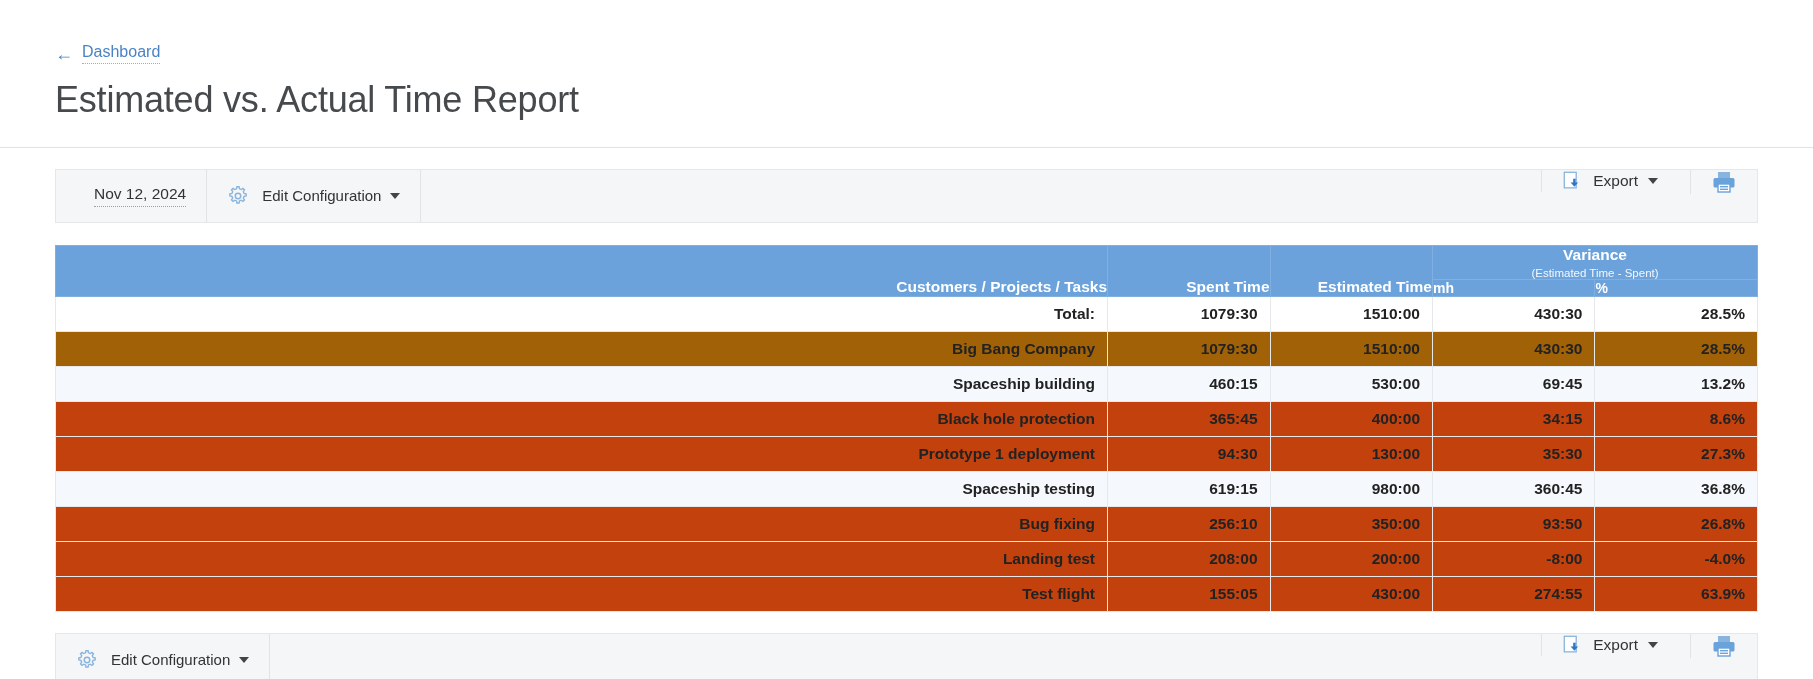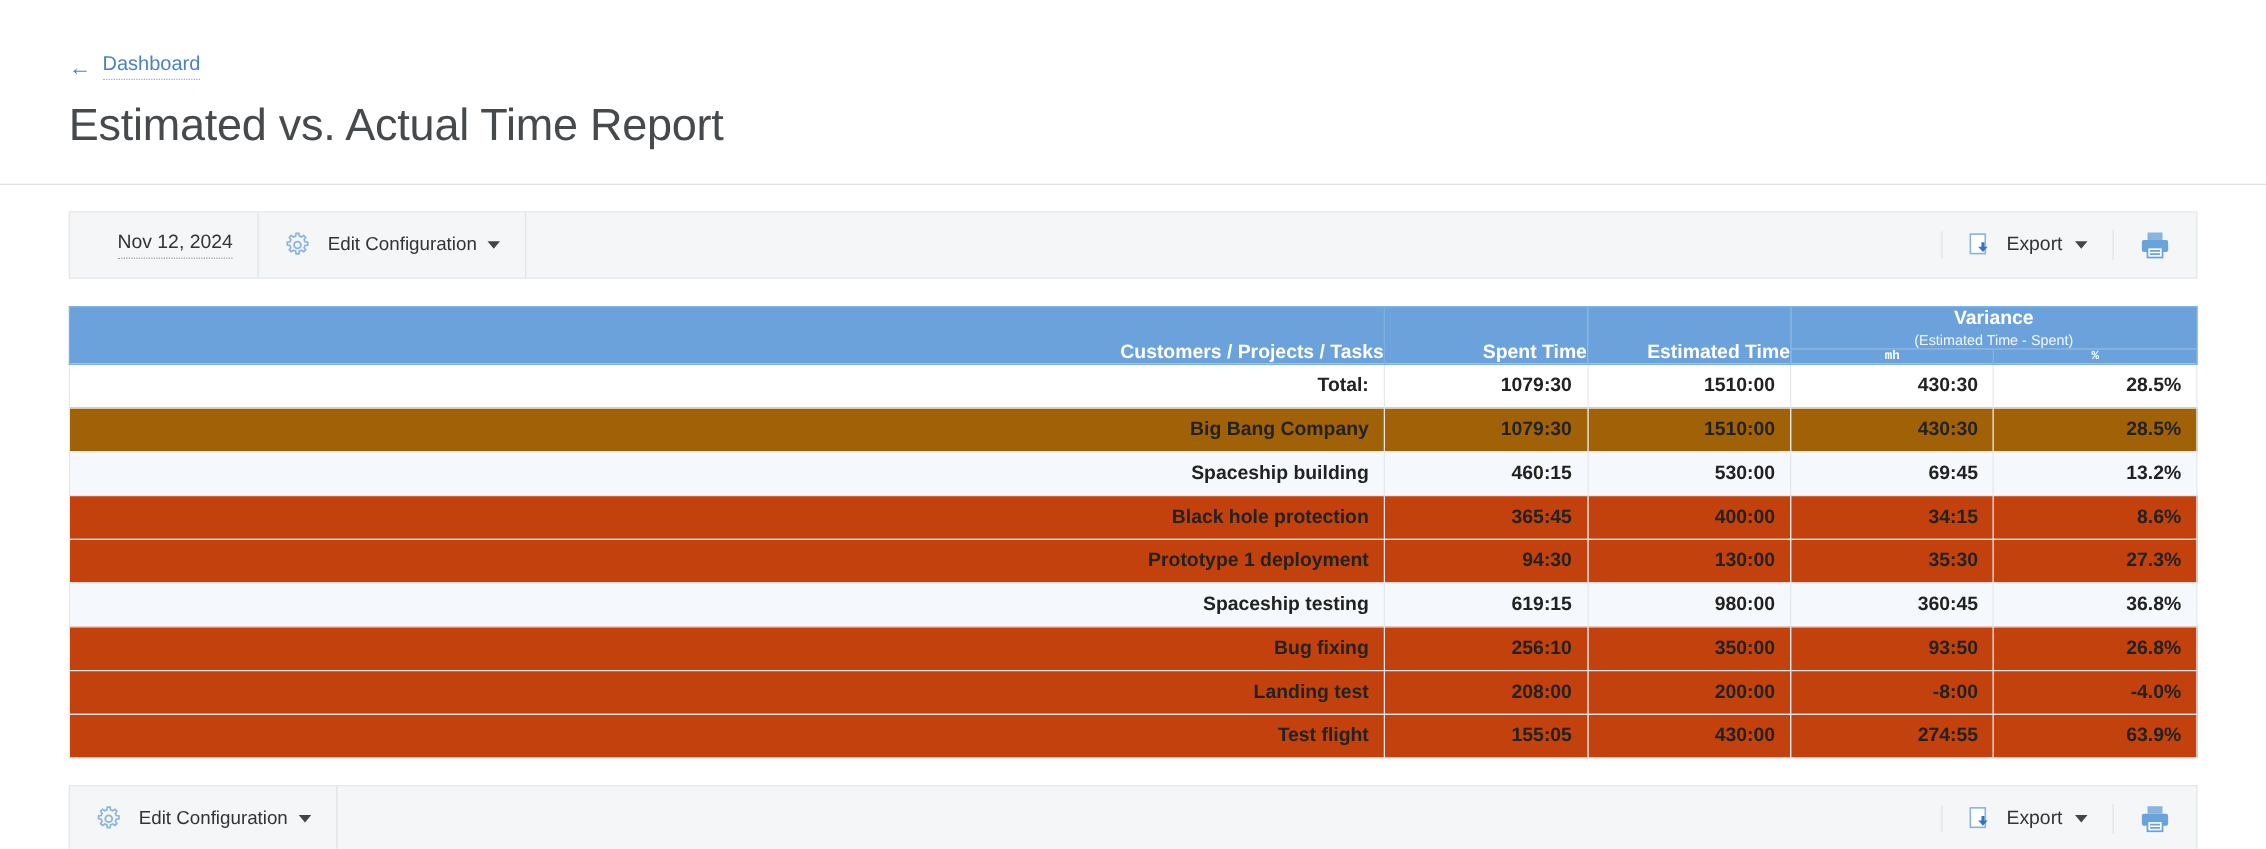--- a/index.html
+++ b/index.html
@@ -73,21 +73,21 @@
 
   
   .toolbar {
     display: flex; align-items: stretch; justify-content: space-between;
     margin: 21px 55px 0 55px;
     background: #f4f6f7;
     border: 1px solid #e5e8ea;
     height: 54px;
   }
   .toolbar-left { display: flex; align-items: stretch; }
-  .toolbar-right { display: flex; align-items: center; }
+  .toolbar-right { display: flex; align-items: flex-start; gap: 12px; }
   .tb-cell {
     display: flex; align-items: center;
     padding: 0 20px;
     border-right: 1px solid #e0e4e7;
   }
   .tb-cell.bl { border-left: 1px solid #e0e4e7; border-right: none; }
   .select-box {
     appearance: none; -webkit-appearance: none;
     background: #fff;
     border: 1px solid #ccd1d6; border-radius: 3px;
@@ -142,22 +142,22 @@
   }
   th.variance-top {
     text-align: center; vertical-align: middle;
     padding: 10px 0 9px 0; font-weight: bold;
   }
   .variance-sub {
     display: block; font-weight: normal; font-size: 11.5px;
     margin-top: 3px; color: #f2f7fc;
   }
   th.sub-head {
-    text-align: center; vertical-align: middle;
-    padding: 7px 0 8px 0; font-size: 10px; font-weight: bold; font-family: Liberation Mono, monospace;
+    text-align: left; vertical-align: middle;
+    padding: 7px 0 8px 0; font-size: 14px; font-weight: bold;
   }
   table.report td {
     border: 1px solid #e6e9ec;
     padding: 8px 12px 8px 0;
     color: #222;
     height: 26px;
     text-align: right;
   }
   td.name { padding-left: 14px; }
   td.num { text-align: right; padding-right: 14px; white-space: nowrap; }

